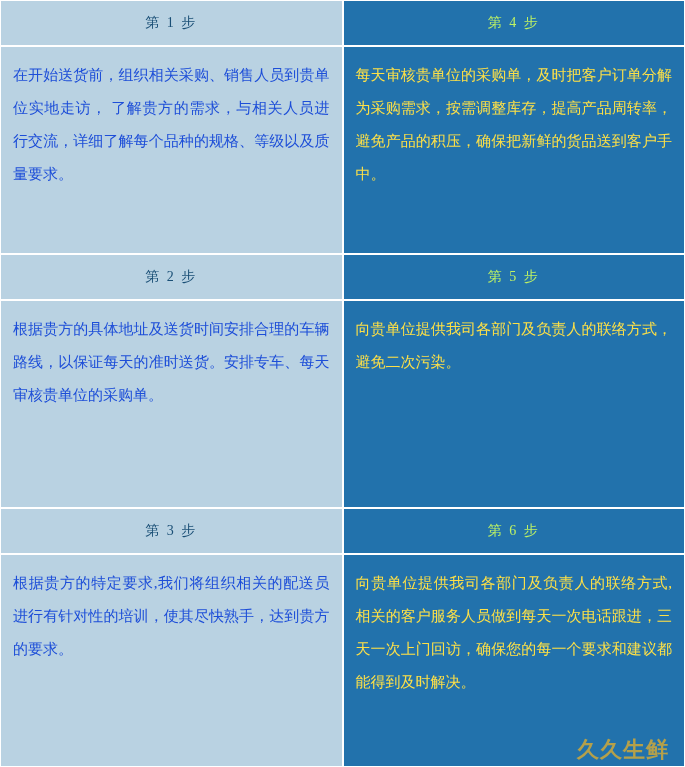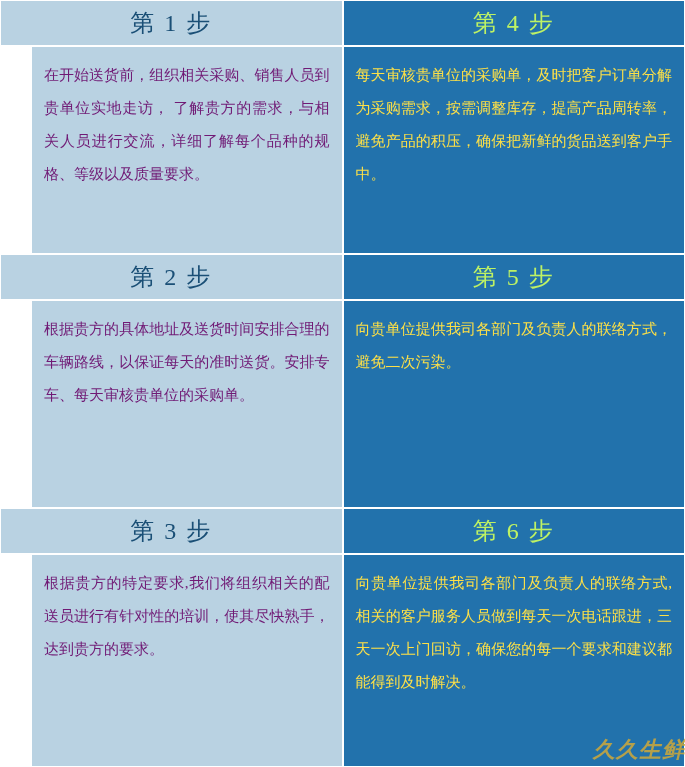--- a/index.html
+++ b/index.html
@@ -24,21 +24,21 @@
   }
   .cell {
     box-sizing: border-box;
     border: 1px solid #ffffff;
     overflow: hidden;
   }
   .header {
     display: flex;
     align-items: center;
     justify-content: center;
-    font-size: 24px;
+    font-size: 14px;
     letter-spacing: 2px;
     font-family: "Liberation Serif", serif;
   }
   .header-light {
     background: #b9d2e2;
     color: #1a4f76;
   }
   .header-dark {
     background: #2272ac;
     color: #bef264;
@@ -46,40 +46,38 @@
   .body-cell {
     padding: 12px 12px 10px 12px;
     font-size: 15px;
     line-height: 2.2;
     font-family: "Liberation Serif", serif;
     text-align: justify;
     text-justify: inter-ideograph;
   }
   .body-light {
     background: #b9d2e2;
-    color: #701a75;
-    margin-left: 31px;
+    color: #1d4ed8;
   }
   .body-dark {
     background: #2272ac;
     color: #fde047;
   }
   .watermark {
     position: absolute;
-    right: 0;
+    right: 16px;
     bottom: 2px;
     font-size: 22px;
     font-weight: bold;
     font-family: "Liberation Serif", serif;
     color: #cfa93a;
     opacity: 0.85;
     letter-spacing: 1px;
     pointer-events: none;
     white-space: nowrap;
-    font-style: italic;
   }
 </style>
 </head>
 <body>
 
 <div class="sheet">
 
   <div class="cell header header-light">第 1 步</div>
   <div class="cell header header-dark">第 4 步</div>
 

